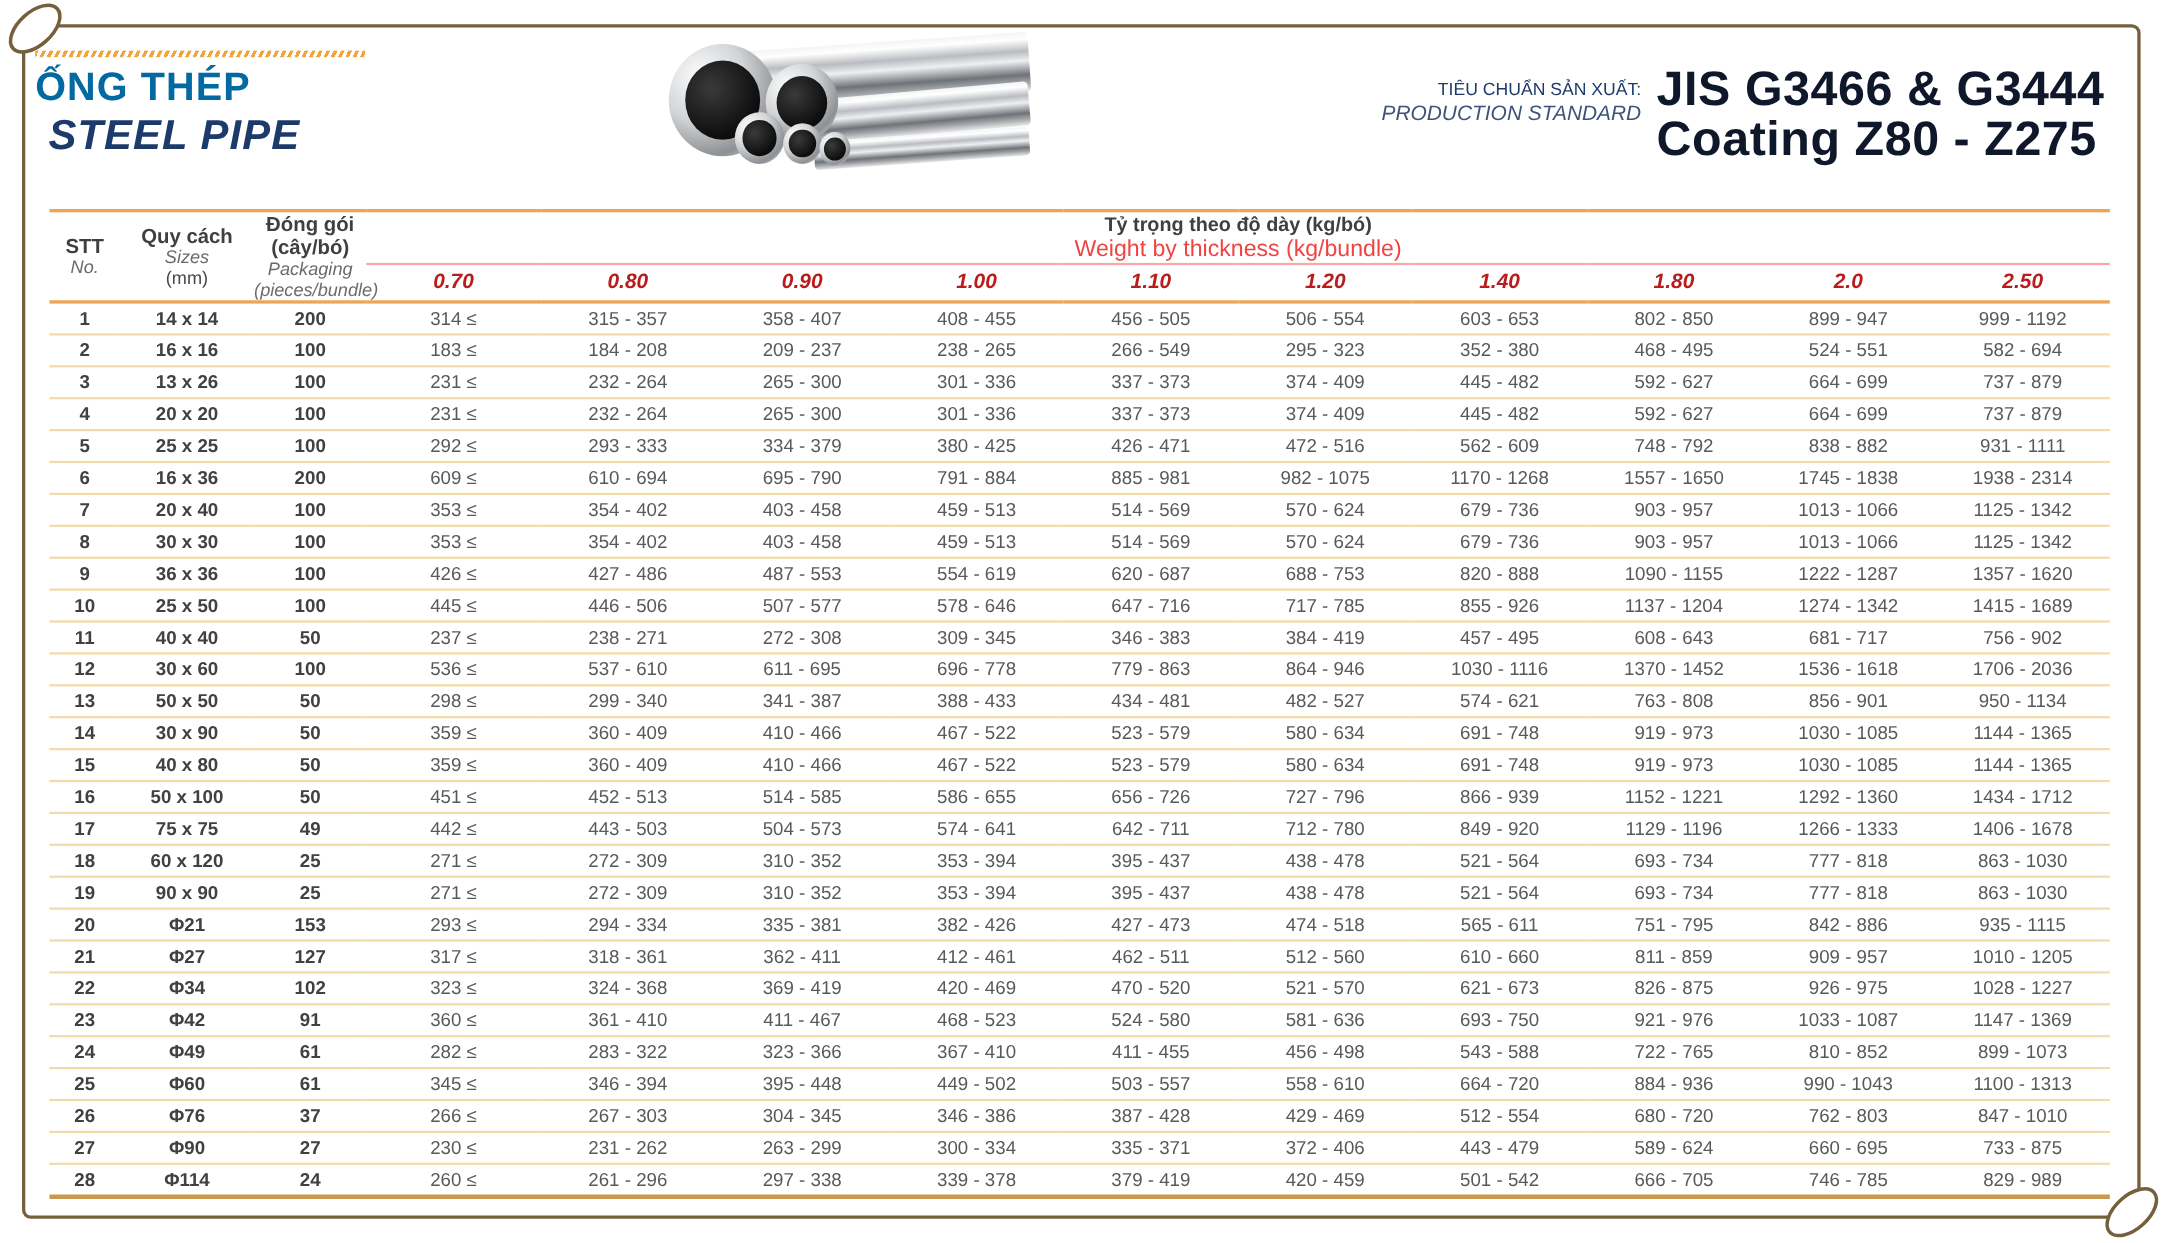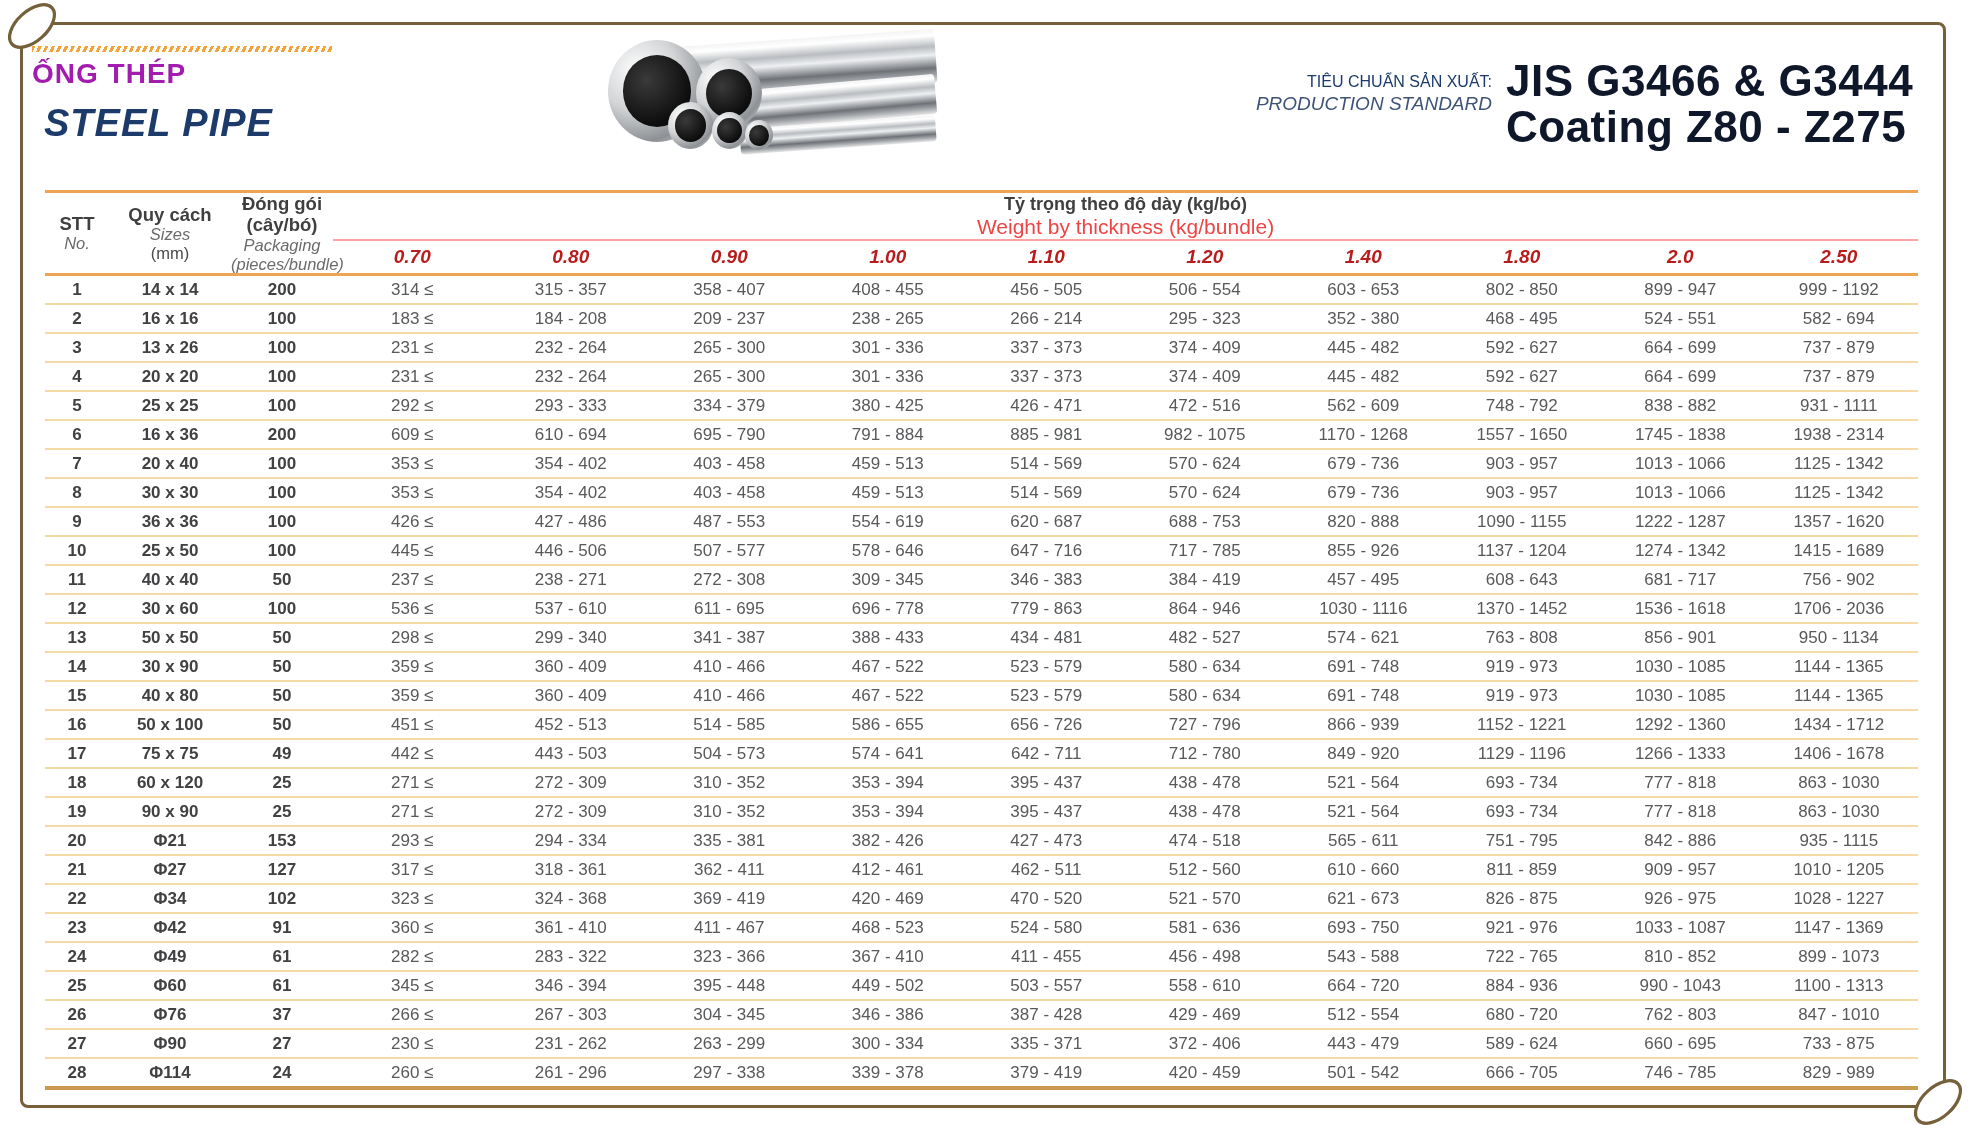--- a/index.html
+++ b/index.html
@@ -14,22 +14,22 @@
   }
   .loop-svg { position:absolute; }
   .loop-tl { left:-2px; top:-4px; }
   .loop-br { left:1898px; top:1066px; }
   
   .hatch {
     position:absolute; left:32px; top:46px; width:300px; height:6px;
     background:repeating-linear-gradient(115deg,#F2A43C 0 3px,#ffffff 3px 6px);
   }
   .title-vi {
-    position:absolute; left:32px; top:58px; font-size:28px; font-weight:800;
-    color:#a21caf; letter-spacing:1px;
+    position:absolute; left:32px; top:58px; font-size:36px; font-weight:800;
+    color:#0369a1; letter-spacing:1px;
   }
   .title-en {
     position:absolute; left:44px; top:102px; font-size:38px; font-weight:800;
     font-style:italic; color:#1C3B6B; letter-spacing:1px;
   }
   
   .pipes { position:absolute; left:608px; top:36px; width:330px; height:116px; }
   .cyl {
     position:absolute; border-radius:4px;
     background:linear-gradient(180deg,#f4f4f4 0%,#ffffff 12%,#b9bcc0 32%,#edeff1 48%,#6f7277 72%,#9ea1a5 84%,#e9e9e9 100%);
@@ -209,21 +209,21 @@
           <td class="c-w">999 - 1192</td>
         </tr>
         <tr>
           <td class="c-no">2</td>
           <td class="c-size">16 x 16</td>
           <td class="c-pack">100</td>
           <td class="c-w">183 ≤</td>
           <td class="c-w">184 - 208</td>
           <td class="c-w">209 - 237</td>
           <td class="c-w">238 - 265</td>
-          <td class="c-w">266 - 214</td>
+          <td class="c-w">266 - 549</td>
           <td class="c-w">295 - 323</td>
           <td class="c-w">352 - 380</td>
           <td class="c-w">468 - 495</td>
           <td class="c-w">524 - 551</td>
           <td class="c-w">582 - 694</td>
         </tr>
         <tr>
           <td class="c-no">3</td>
           <td class="c-size">13 x 26</td>
           <td class="c-pack">100</td>

